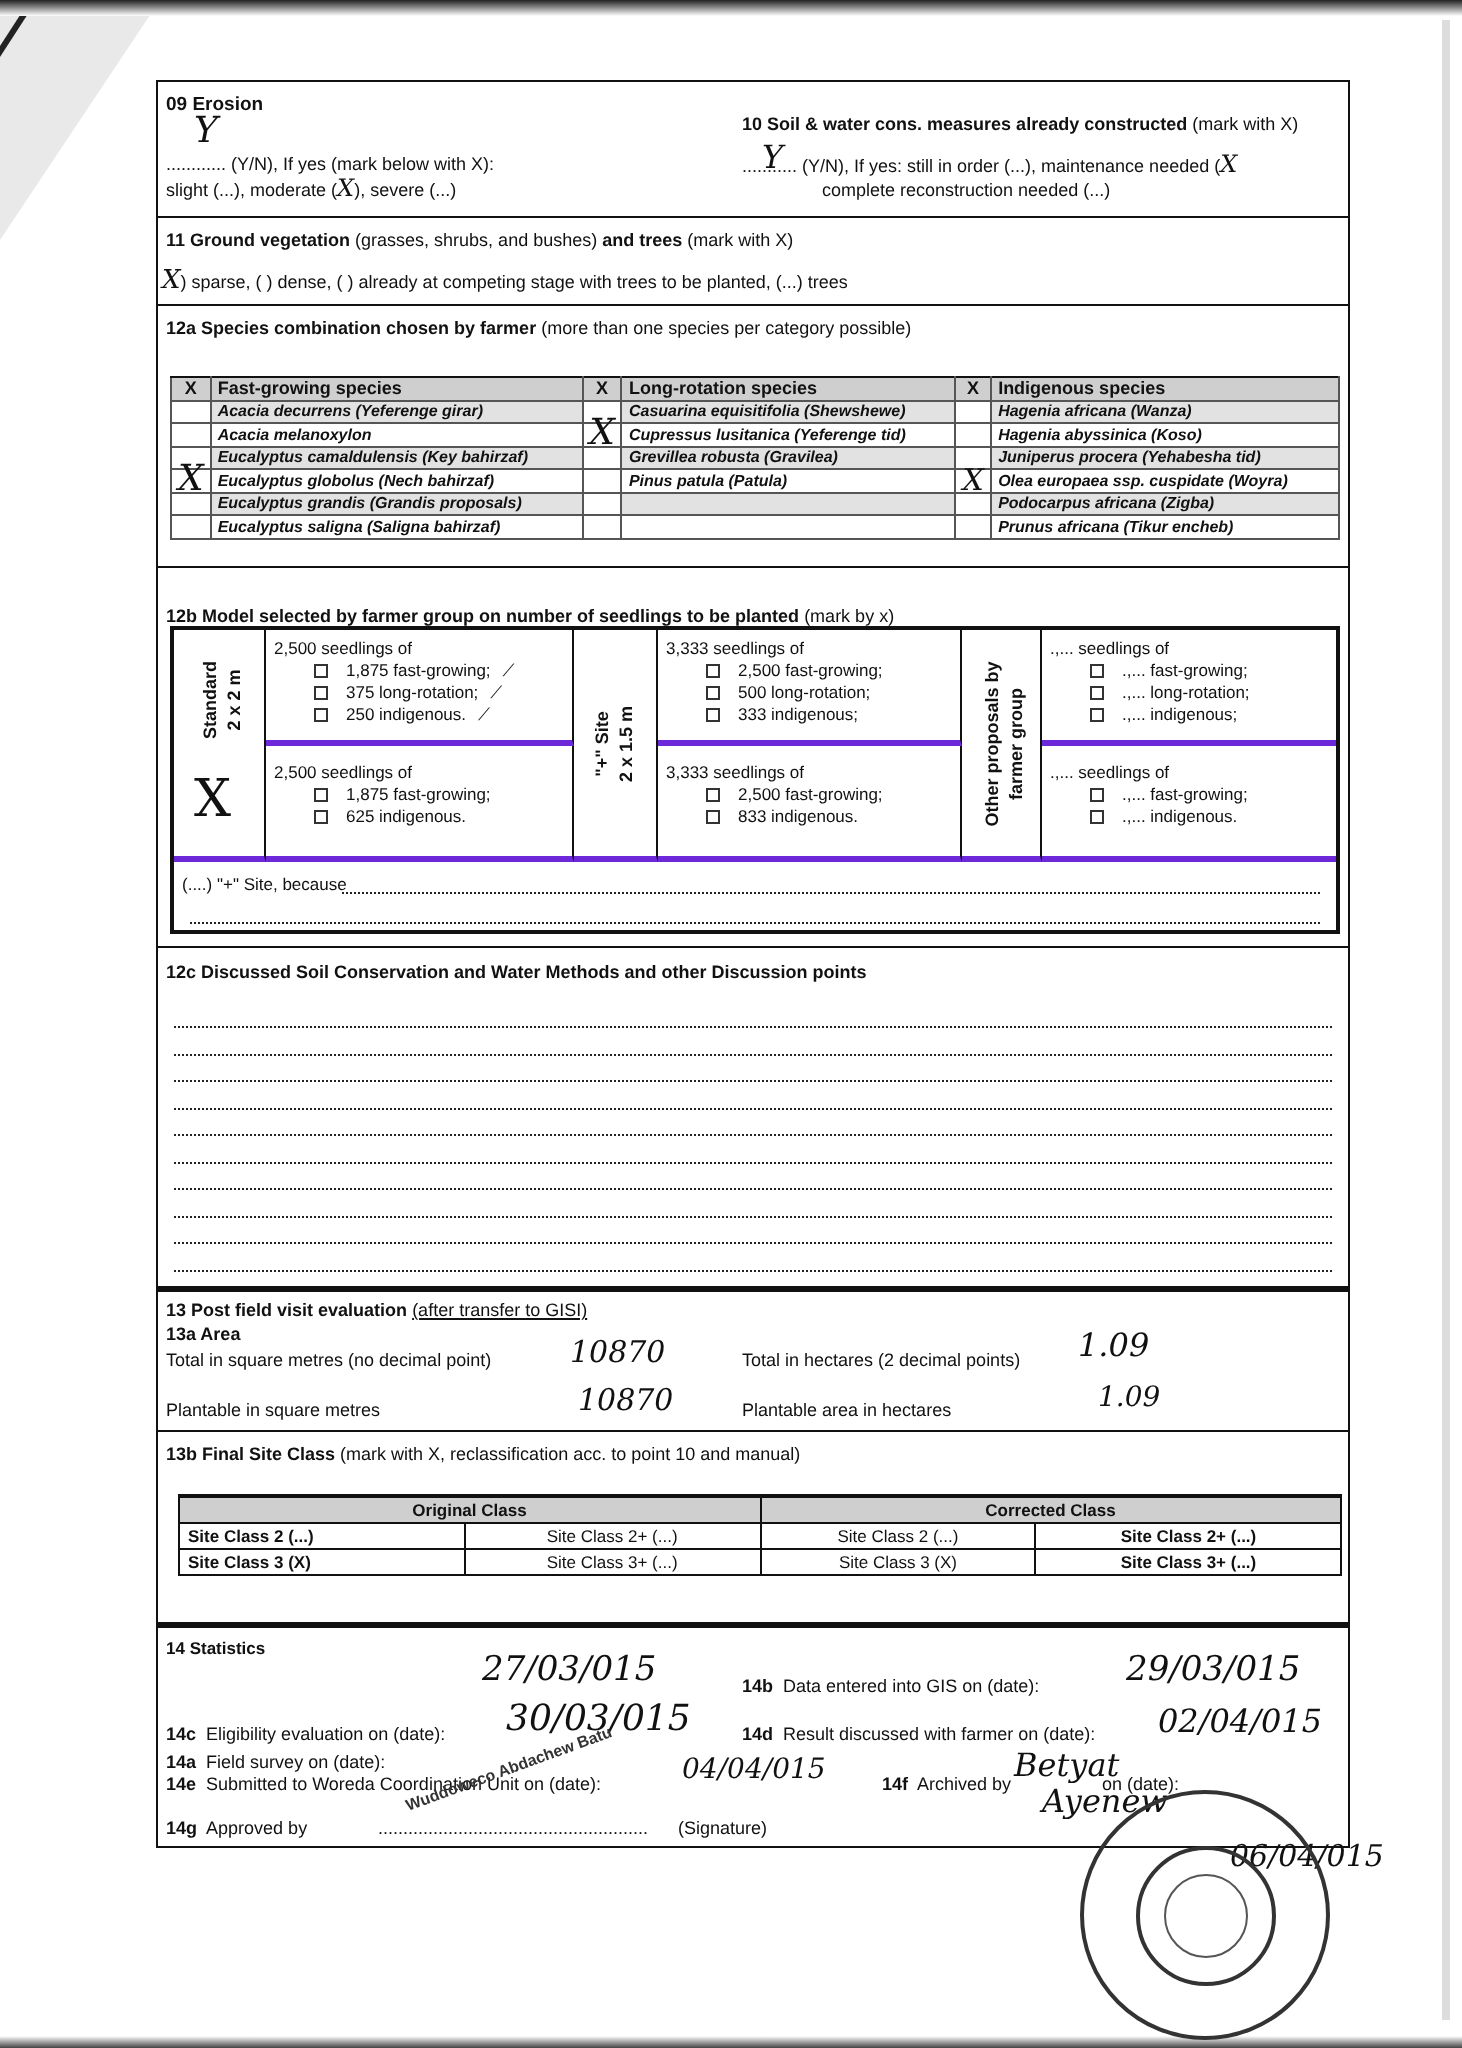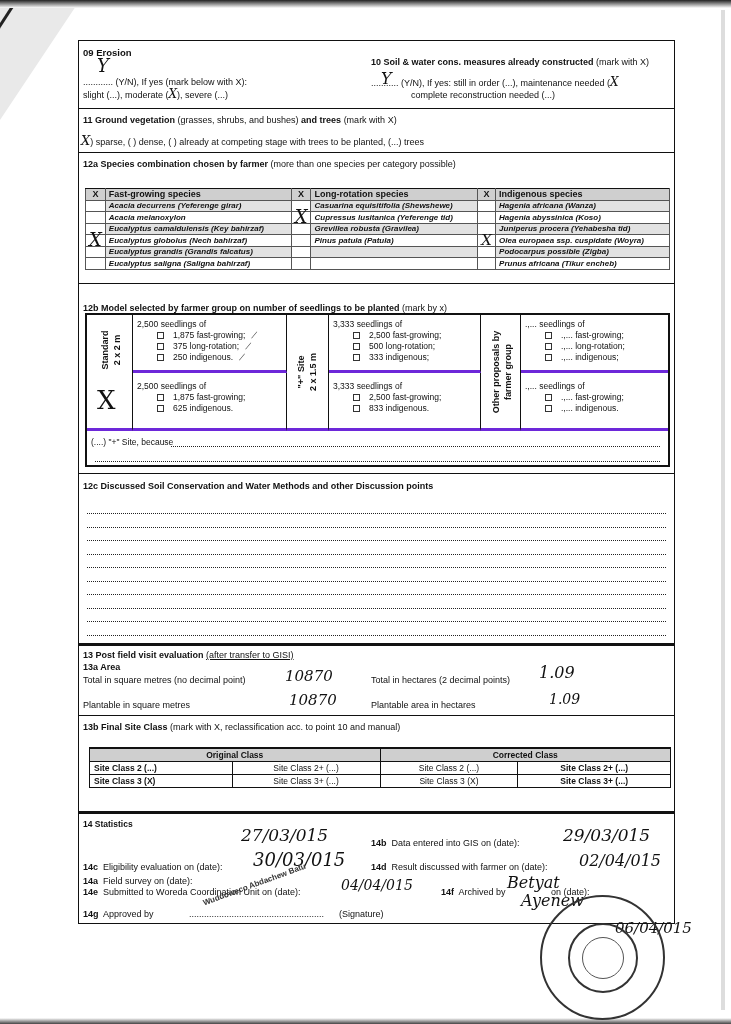--- a/index.html
+++ b/index.html
@@ -113,25 +113,25 @@
     <tr>
           <td class="x hw" style="position:static;font-size:18px;line-height:10px;">X</td>
           <td class="it">Eucalyptus globolus (Nech bahirzaf)</td>
           <td class="x"></td>
           <td class="it">Pinus patula (Patula)</td>
           <td class="x hw" style="position:static;font-size:15px;line-height:10px;">X</td>
           <td class="it">Olea europaea ssp. cuspidate (Woyra)</td>
         </tr>
     <tr class="shade">
           <td class="x"></td>
-          <td class="it">Eucalyptus grandis (Grandis falcatus)</td>
+          <td class="it">Eucalyptus grandis (Grandis proposals)</td>
           <td class="x"></td>
           <td class="it"></td>
           <td class="x"></td>
-          <td class="it">Podocarpus possible (Zigba)</td>
+          <td class="it">Podocarpus africana (Zigba)</td>
         </tr>
     <tr>
           <td class="x"></td>
           <td class="it">Eucalyptus saligna (Saligna bahirzaf)</td>
           <td class="x"></td>
           <td class="it"></td>
           <td class="x"></td>
           <td class="it">Prunus africana (Tikur encheb)</td>
         </tr>
   </tbody>

